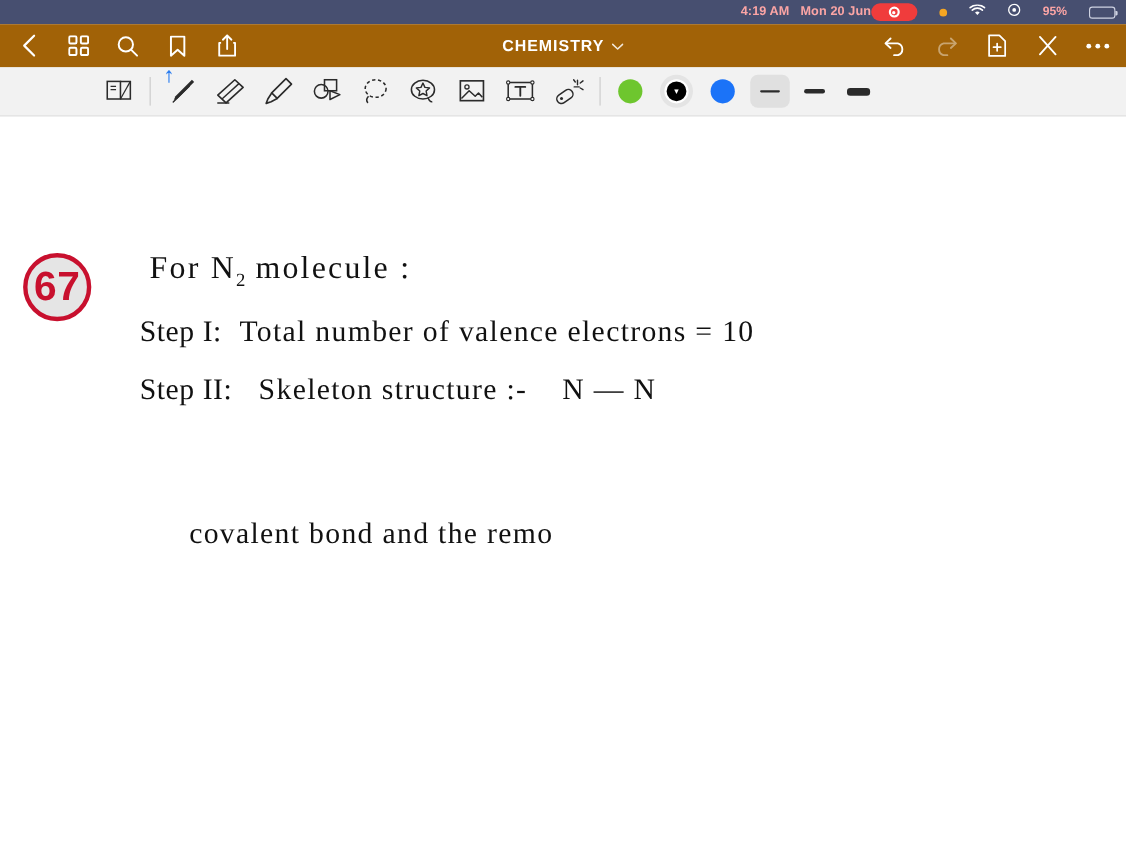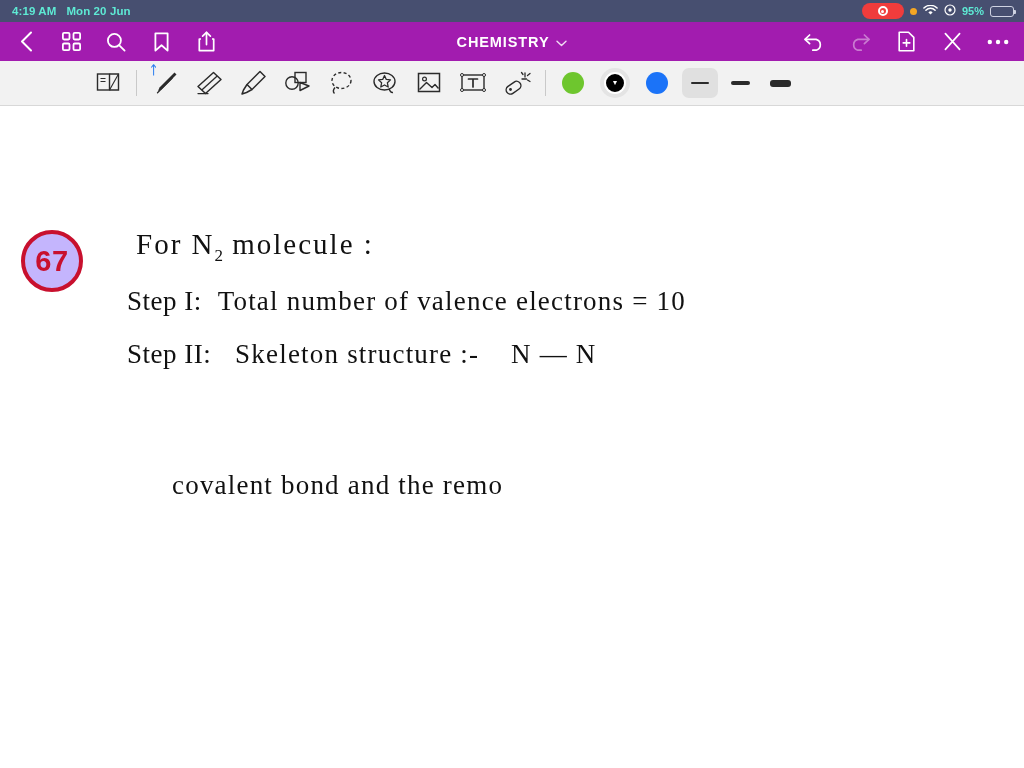--- a/index.html
+++ b/index.html
@@ -14,37 +14,37 @@
     font-family: "Liberation Sans", sans-serif;
     -webkit-font-smoothing: antialiased;
   }
 
   
   .status-bar {
     height: 22px;
     background: #474f70;
     display: flex;
     align-items: center;
-    justify-content: space-between;
+    justify-content: flex-end;
     padding: 0 10px 0 12px;
     box-sizing: border-box;
-    color: #5eead4;
+    color: #fca5a5;
   }
   .status-left {
     display: flex;
     align-items: center;
     gap: 10px;
     font-size: 11.5px;
     font-weight: bold;
     letter-spacing: 0.1px;
   }
   .status-right {
     display: flex;
     align-items: center;
-    gap: 6px;
+    gap: 20px;
   }
   .rec-pill {
     background: #f03c3c;
     border-radius: 9px;
     width: 42px;
     height: 16px;
     display: flex;
     align-items: center;
     justify-content: center;
   }
@@ -98,21 +98,21 @@
   .battery .fill {
     background: #ffffff;
     height: 100%;
     width: 95%;
     border-radius: 1px;
   }
 
   
   .nav-bar {
     height: 39px;
-    background: #a21caf;
+    background: #a16207;
     display: flex;
     align-items: center;
     position: relative;
     padding: 0 14px;
     box-sizing: border-box;
     gap: 32px;
   }
   .nav-group {
     display: flex;
     align-items: center;
@@ -245,26 +245,26 @@
     background: #ffffff;
   }
   .badge67 {
     position: absolute;
     left: 21px;
     top: 124px;
     width: 62px;
     height: 62px;
     border: 4px solid #c8102e;
     border-radius: 50%;
-    background: #c4b5fd;
+    background: #e5e5e5;
     color: #c8102e;
     display: flex;
     align-items: center;
     justify-content: center;
-    font-size: 29px;
+    font-size: 37px;
     font-weight: bold;
     box-sizing: border-box;
     letter-spacing: 0.5px;
   }
   .ink {
     position: absolute;
     color: #111111;
     font-family: Liberation Serif, serif;
     white-space: nowrap;
     font-size: 27px;

